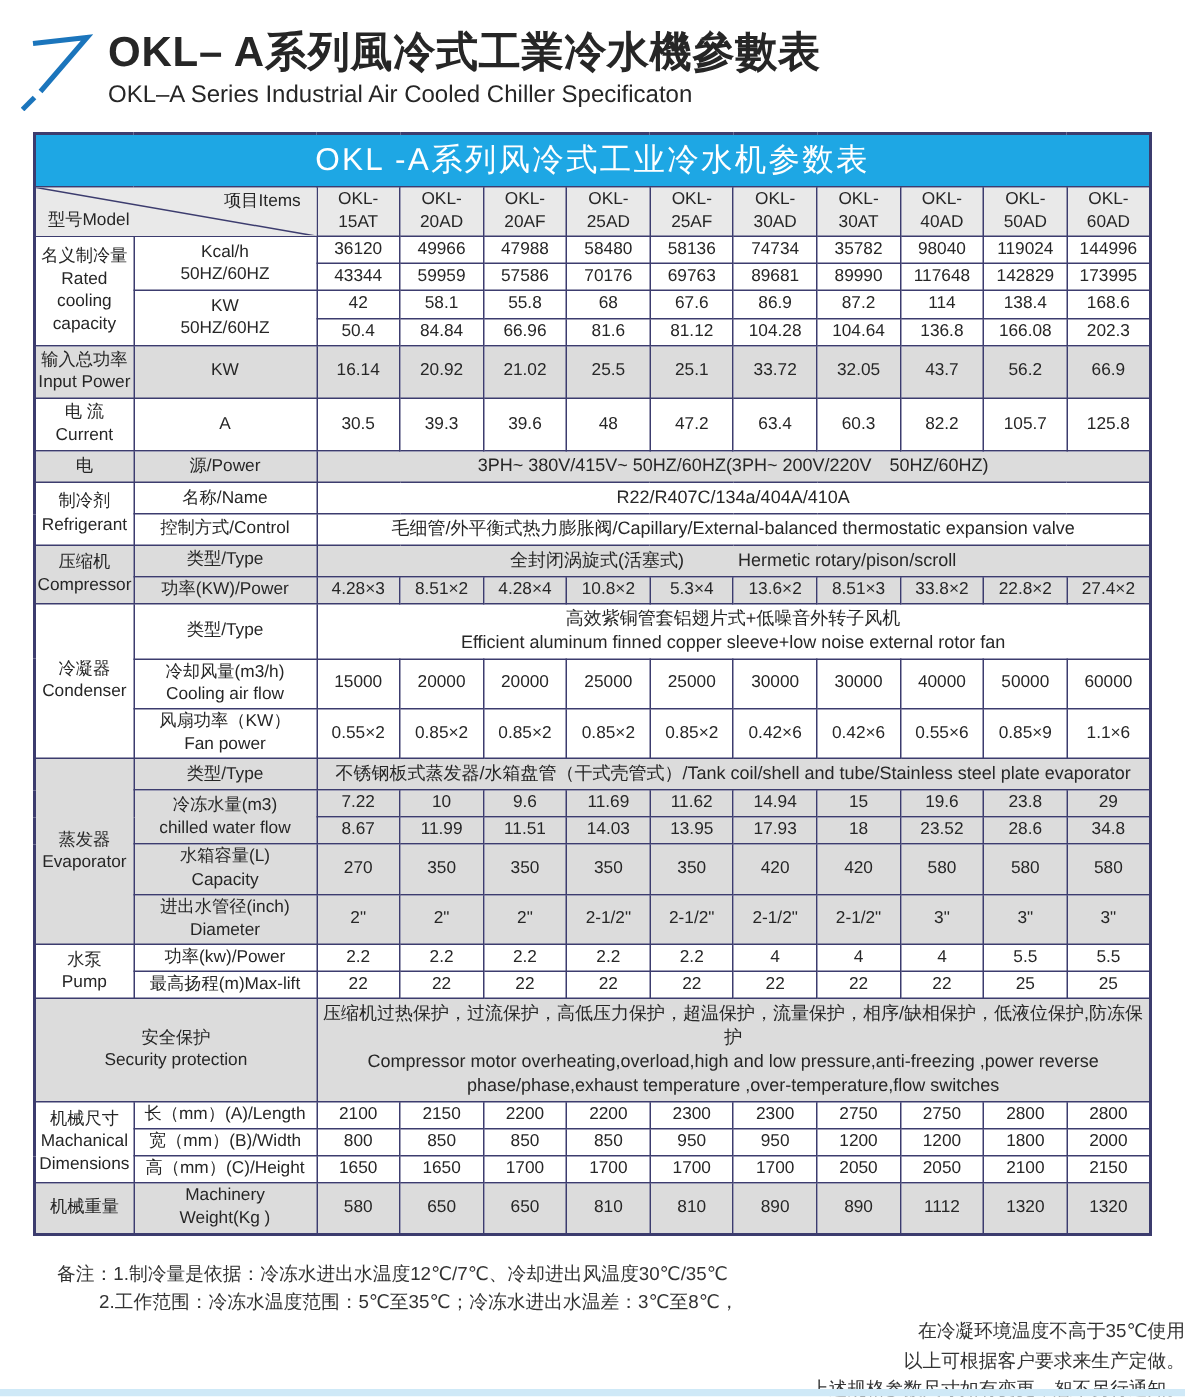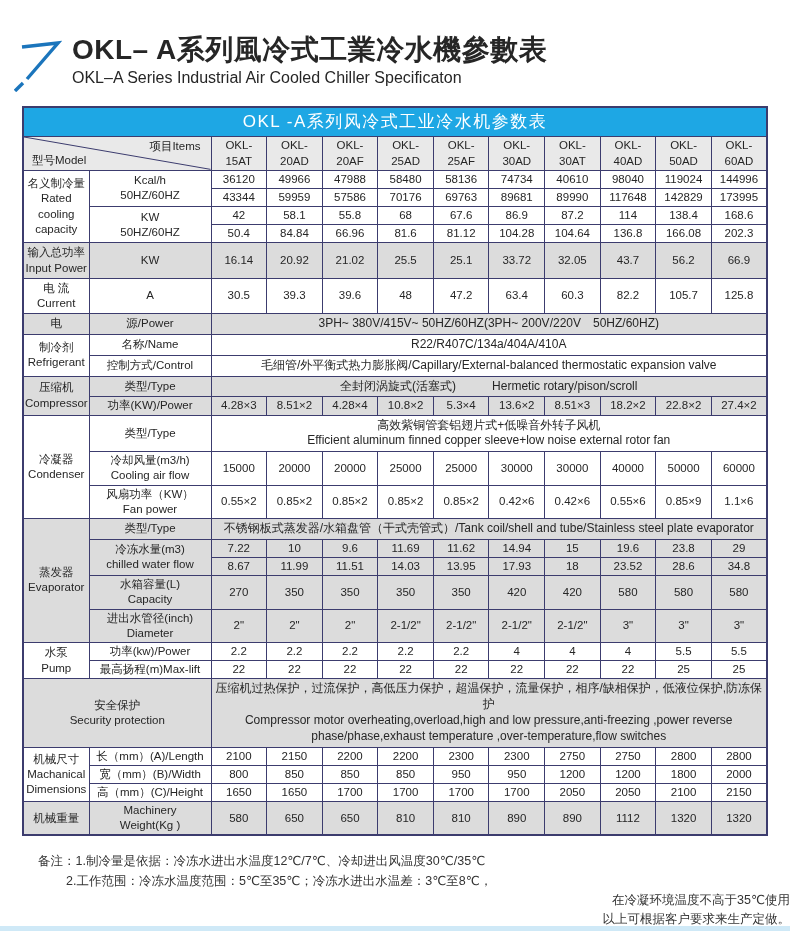--- a/index.html
+++ b/index.html
@@ -5,35 +5,35 @@
   :root{
     --accent-blue:#1ea7e4; --border:#3c3c6e; --shade:#dcdcdc; --header-shade:#e9e9e9;
     --logo-blue:#1b75bc; --strip-blue:#cfe9f7; --text:#2b2b2b;
   }
   *{box-sizing:border-box;}
   html,body{margin:0;padding:0;}
   body{
     width:790px;height:931px;position:relative;background:#fff;overflow:hidden;
     font-family:"Liberation Sans","DejaVu Sans",sans-serif;color:var(--text);
   }
-  .page-header{display:flex;align-items:flex-start;padding:34px 0 0 14px;}
+  .page-header{display:flex;align-items:center;padding:16px 0 0 14px;}
   .logo{width:50px;height:56px;flex:0 0 auto;margin-top:4px;}
   .logo svg{width:48px;height:54px;display:block;}
   .titles{margin-left:8px;}
   h1{margin:0;font-size:28px;font-weight:600;letter-spacing:.5px;color:#262626;line-height:1.15;}
   .subtitle{font-size:16px;margin-top:3px;color:#262626;}
 
   .tablewrap{margin:12px 22px 0 22px;}
   table{border-collapse:collapse;width:746px;table-layout:fixed;border:2px solid var(--border);}
   th,td{
     border:1px solid var(--border);font-weight:400;text-align:center;vertical-align:middle;
     white-space:pre-line;font-size:11.5px;line-height:1.32;padding:1px;color:#262626;background:#fff;
     overflow:hidden;
   }
-  .tbl-title{background:var(--accent-blue) !important;color:#fff;font-size:17px;letter-spacing:1.5px;padding:3px;white-space:nowrap;}
+  .tbl-title{background:var(--accent-blue) !important;color:#fff;font-size:21px;letter-spacing:1.5px;padding:3px;white-space:nowrap;}
   th.model,th.corner{background:var(--header-shade);}
   tr.shaded th,tr.shaded td{background:var(--shade);}
   th.corner{position:relative;height:31px;padding:4px;}
   th.corner svg{position:absolute;left:0;top:0;width:100%;height:100%;display:block;}
   .c-items{position:absolute;top:2px;right:10px;font-size:11.5px;}
   .c-model{position:absolute;bottom:2px;left:8px;font-size:11.5px;}
   td.val{height:16px;}
   td.merged{font-size:12px;padding:2px;}
   th.cat{padding:2px 1px;}
 
@@ -112,21 +112,21 @@
 cooling
 capacity</th>
           <td rowspan="2" class="item">Kcal/h
 50HZ/60HZ</td>
           <td class="val">36120</td>
           <td class="val">49966</td>
           <td class="val">47988</td>
           <td class="val">58480</td>
           <td class="val">58136</td>
           <td class="val">74734</td>
-          <td class="val">40610</td>
+          <td class="val">35782</td>
           <td class="val">98040</td>
           <td class="val">119024</td>
           <td class="val">144996</td>
         </tr>
         <tr>
           <td class="val">43344</td>
           <td class="val">59959</td>
           <td class="val">57586</td>
           <td class="val">70176</td>
           <td class="val">69763</td>
@@ -215,21 +215,21 @@
         </tr>
         <tr class="shaded">
           <td class="item">功率(KW)/Power</td>
           <td class="val">4.28×3</td>
           <td class="val">8.51×2</td>
           <td class="val">4.28×4</td>
           <td class="val">10.8×2</td>
           <td class="val">5.3×4</td>
           <td class="val">13.6×2</td>
           <td class="val">8.51×3</td>
-          <td class="val">18.2×2</td>
+          <td class="val">33.8×2</td>
           <td class="val">22.8×2</td>
           <td class="val">27.4×2</td>
         </tr>
         <tr>
           <th rowspan="3" class="cat">冷凝器
 Condenser</th>
           <td class="item">类型/Type</td>
           <td colspan="10" class="merged">高效紫铜管套铝翅片式+低噪音外转子风机
 Efficient aluminum finned copper sleeve+low noise external rotor fan</td>
         </tr>

